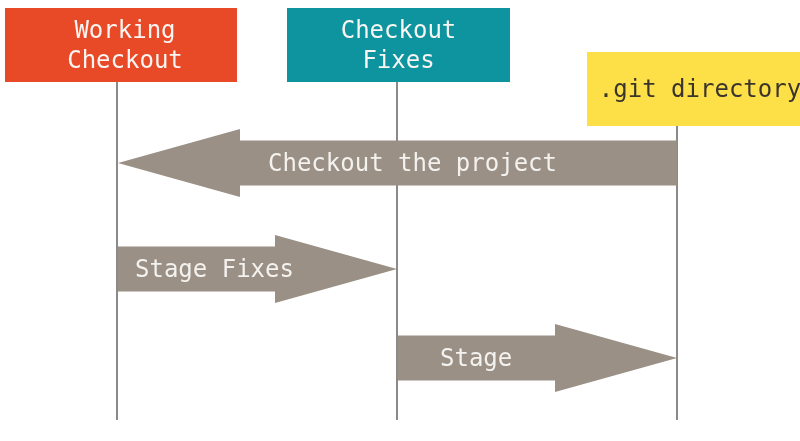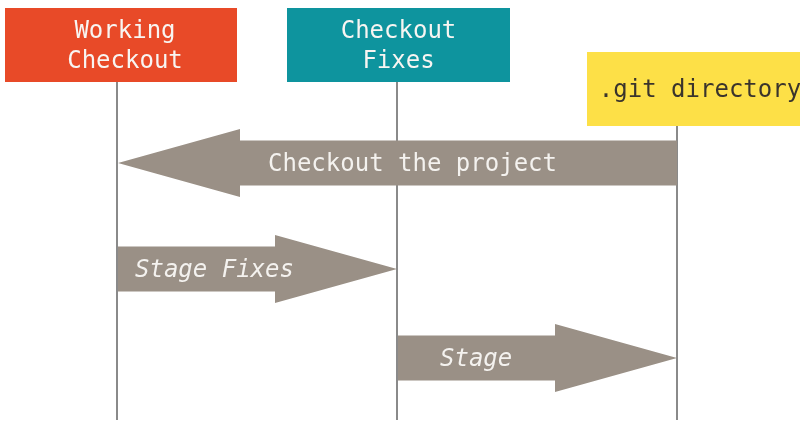--- a/index.html
+++ b/index.html
@@ -70,21 +70,20 @@
     width: 559px;
     clip-path: polygon(0 34px, 122px 0, 122px 11.5px, 559px 11.5px,
                        559px 56.5px, 122px 56.5px, 122px 68px);
   }
   .arrow-checkout .arrow-label { left: 150px; }
 
   
   .arrow-right {
     clip-path: polygon(0 11.5px, 157px 11.5px, 157px 0, 279px 34px,
                        157px 68px, 157px 56.5px, 0 56.5px);
-    font-style: italic;
   }
   .arrow-stage {
     left: 118px;
     top: 235px;
     width: 279px;
   }
   .arrow-stage .arrow-label { left: 17px; }
 
   .arrow-commit {
     left: 398px;

